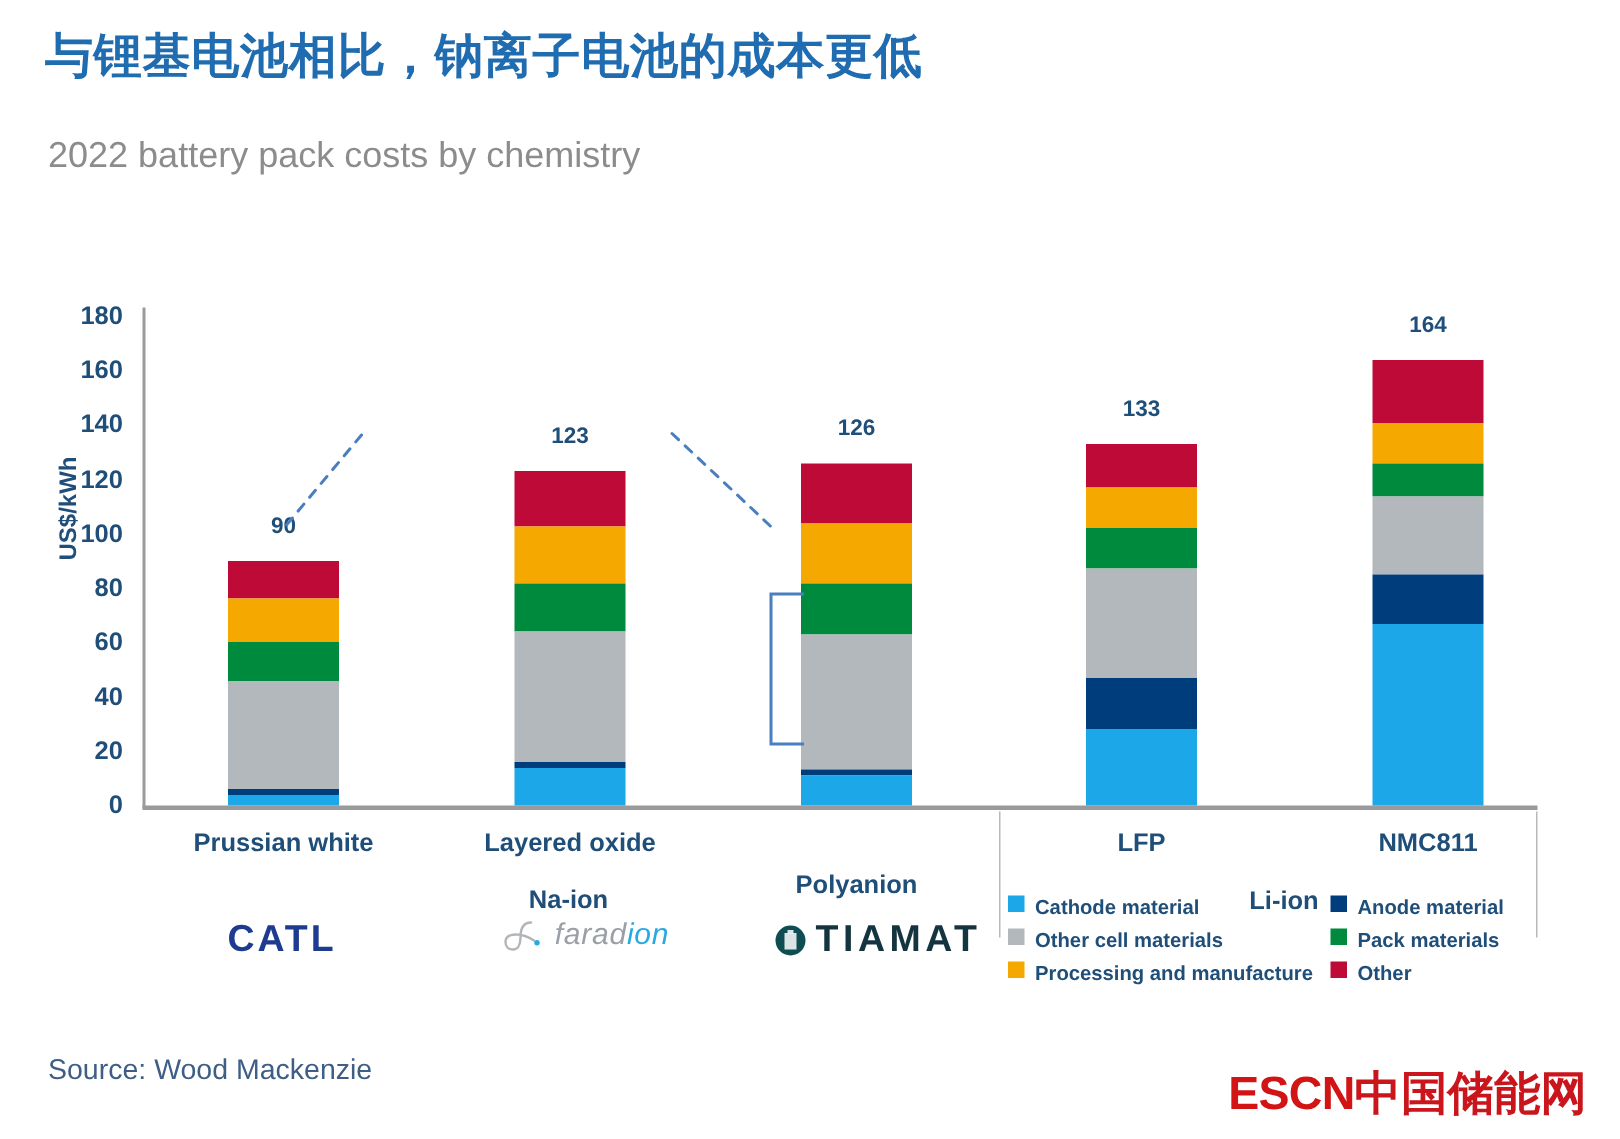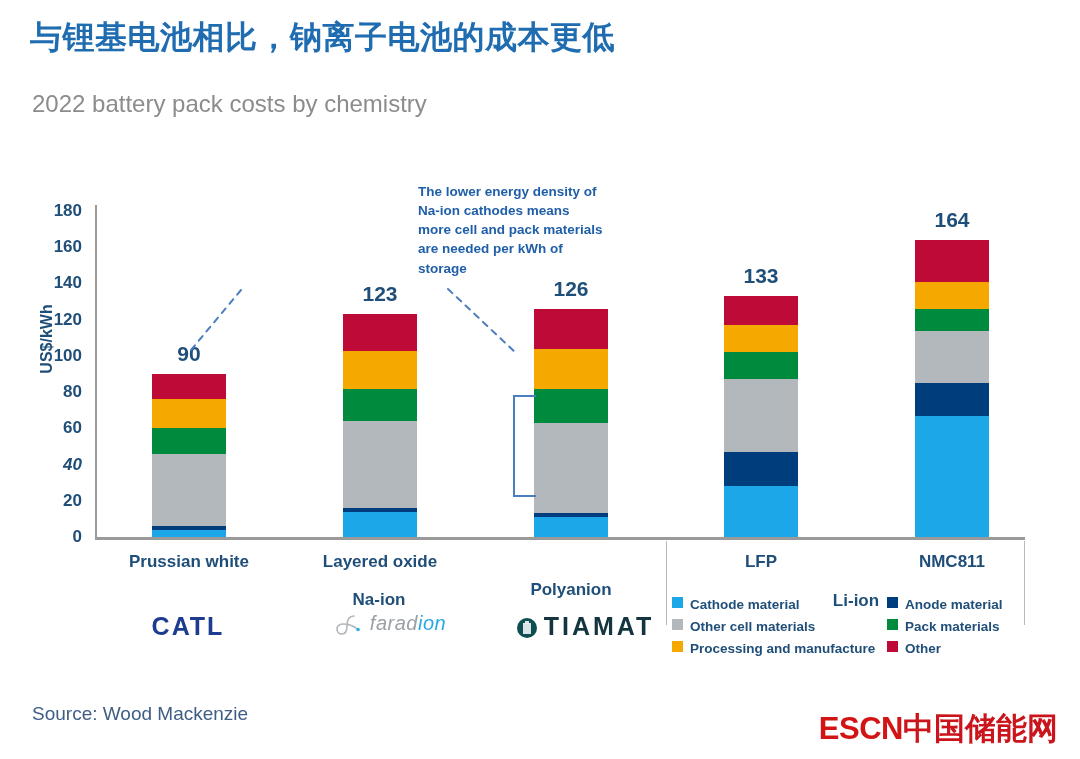--- a/index.html
+++ b/index.html
@@ -55,21 +55,21 @@
   
   .bar {
     position:absolute; bottom:0; width:74px;
     display:flex; flex-direction:column-reverse;
   }
   #bars-layer { position:absolute; left:0; top:0; width:1080px; height:537px; }
   .seg { width:100%; }
   .bar-total {
     position:absolute;
     text-align:center; width:74px;
-    font-size:21px; font-weight:700; color:#1F4E79;
+    font-size:15px; font-weight:700; color:#1F4E79;
   }
 
   
   .cat-label {
     position:absolute; width:180px; text-align:center;
     font-size:17px; font-weight:700; color:#1F4E79;
   }
   .group-label {
     position:absolute; width:180px; text-align:center;
     font-size:17px; font-weight:700; color:#1F4E79;
@@ -137,21 +137,21 @@
 
   <div class="axis-label-y">US$/kWh</div>
   <div id="ytick-wrap">
       <div class="ytick" style="top: 202px;">180</div>
       <div class="ytick" style="top: 238.222px;">160</div>
       <div class="ytick" style="top: 274.444px;">140</div>
       <div class="ytick" style="top: 310.667px;">120</div>
       <div class="ytick" style="top: 346.889px;">100</div>
       <div class="ytick" style="top: 383.111px;">80</div>
       <div class="ytick" style="top: 419.333px;">60</div>
-      <div class="ytick" style="top: 455.556px; font-style: italic;">40</div>
+      <div class="ytick" style="top: 455.556px;">40</div>
       <div class="ytick" style="top: 491.778px;">20</div>
       <div class="ytick" style="top: 528px;">0</div>
     </div>
 
   <div id="yaxis-line"></div>
   <div id="xaxis-line"></div>
 
   <div id="bars-layer">
       <div class="bar" style="left: 152px; height: 163px;">
         <div class="seg" style="background: rgb(27, 167, 232); height: 7.24444px;"></div>
@@ -209,21 +209,20 @@
       <div class="group-label" style="left: 766px; top: 591px;">Li-ion</div>
     </div>
 
   <div class="divider-v" style="left:666px; top:541px; height:84px;"></div>
   <div class="divider-v" style="left:1024px; top:541px; height:84px;"></div>
 
   <svg style="position:absolute; left:185px; top:288px;" width="70" height="80">
     <line x1="56" y1="2" x2="6" y2="62" stroke="#4A7FBF" stroke-width="2" stroke-dasharray="6 6" stroke-linecap="round"></line>
   </svg>
 
-  <div class="annot" style="left:418px; top:182px; width:185px;">The lower energy density of Na-ion cathodes means more cell and pack materials are needed per kWh of storage</div>
   <svg style="position:absolute; left:440px; top:285px;" width="90" height="75">
     <line x1="8" y1="4" x2="76" y2="68" stroke="#4A7FBF" stroke-width="2" stroke-dasharray="6 6" stroke-linecap="round"></line>
   </svg>
   <svg style="position:absolute; left:508px; top:394px;" width="30" height="104">
     <path d="M28 2 L6 2 L6 102 L28 102" fill="none" stroke="#4A7FBF" stroke-width="2"></path>
   </svg>
 </div>
 
 <div id="legend">
     <div class="legend-item">

